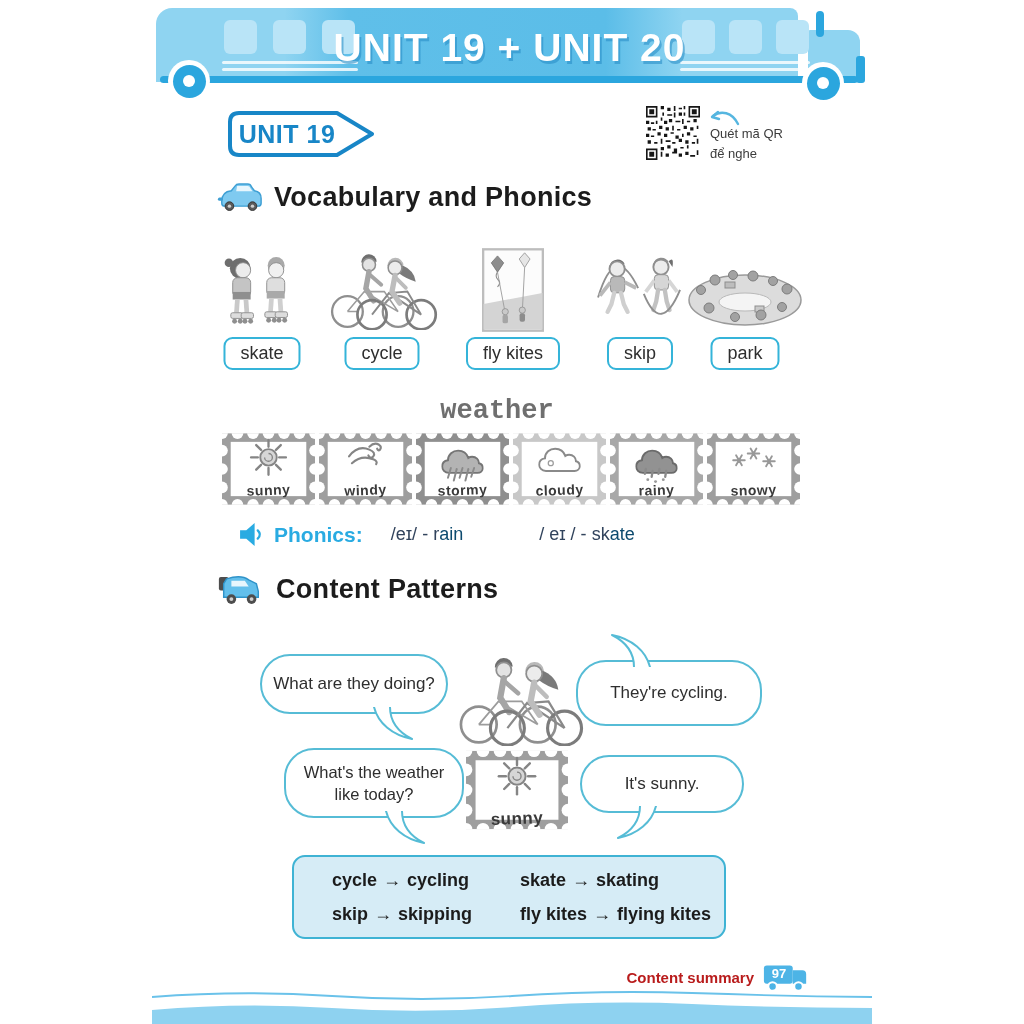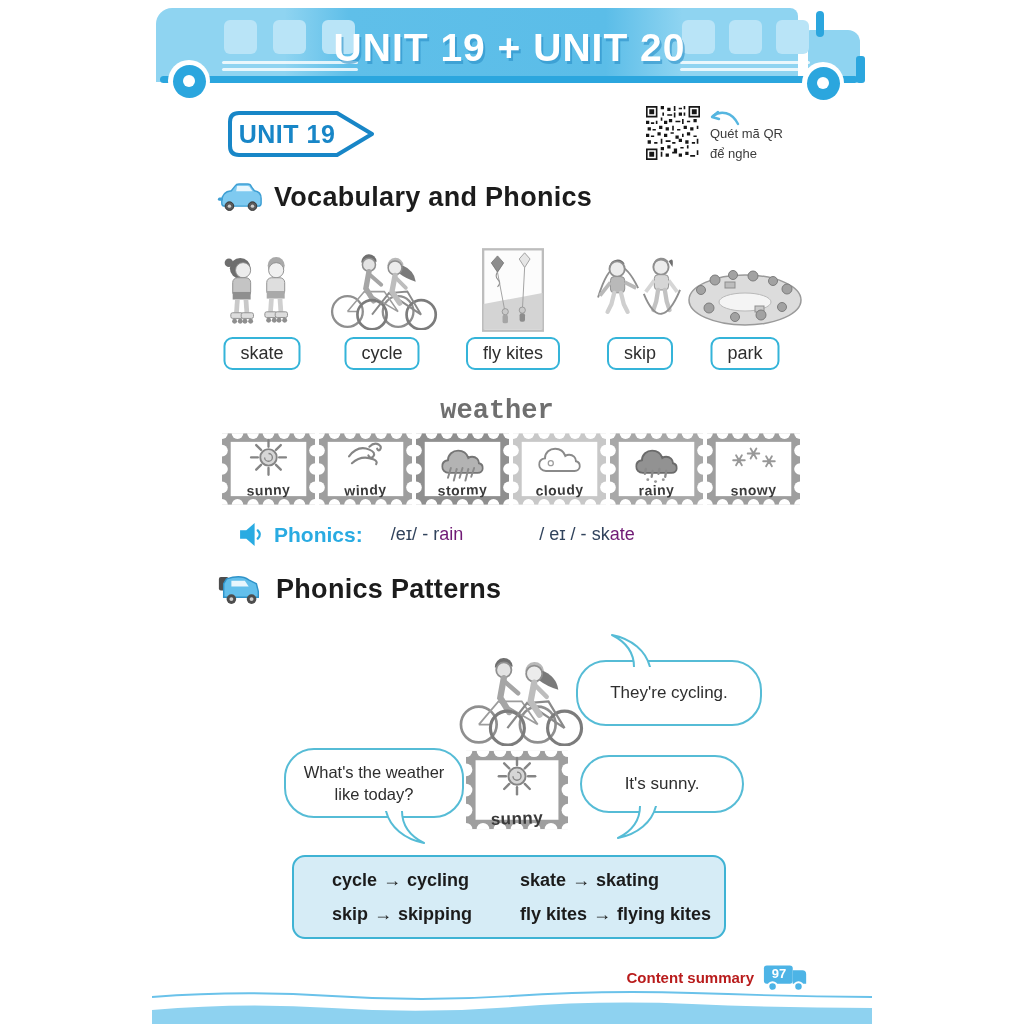--- a/index.html
+++ b/index.html
@@ -62,21 +62,21 @@
   .stamp-gray{color:#9e9e9e;}
   .stamp-light{color:#c8c8c8;}
   .stamp-label{position:absolute;left:0;bottom:7px;width:100%;text-align:center;
     font-size:14px;font-weight:600;color:#3a3a3a;letter-spacing:.5px;transform:rotate(-2deg);}
 
   
   .phonics-row{position:absolute;left:86px;top:522px;display:flex;align-items:center;}
   .phonics-row .speaker{width:27px;height:25px;margin-right:9px;}
   .phonics-label{font-size:21px;font-weight:700;color:#29abe2;margin-right:28px;}
   .ph-item{font-size:18px;color:#31435c;}
-  .ph-item .tail-cyan{color:#701a75;}
+  .ph-item .tail-cyan{color:#0c4a6e;}
   .ph-gap{width:76px;}
 
   
   .dlg-row1{position:absolute;left:0;top:616px;width:720px;height:132px;}
   .dlg-row2{position:absolute;left:0;top:740px;width:720px;height:104px;}
   .bubble{position:absolute;background:#fff;border:2px solid #56bcd6;border-radius:30px;
     display:flex;align-items:center;justify-content:center;text-align:center;
     font-size:17px;color:#2e2e2e;line-height:1.35;}
   .tail{position:absolute;width:44px;height:34px;z-index:3;}
   .tail .tfill{fill:#fff;}
@@ -506,28 +506,35 @@
   <div class="sec-heading" id="sp-heading">
     <svg width="50" height="35" viewBox="0 0 52 36">
       <rect x="3" y="5" width="10" height="14" rx="2" fill="#4d4d4d"></rect>
       <path d="M11,7 Q26,2 34,8 L42,12 L44,20 L44,26 L8,26 L8,12 Z" fill="#63bfeb" stroke="#2f93c9" stroke-width="1.5"></path>
       <path d="M16,9 L30,9 L34,15 L16,15 Z" fill="#e8f6fd"></path>
       <circle cx="16" cy="28" r="5" fill="#4d4d4d"></circle>
         <circle cx="16" cy="28" r="2" fill="#cfcfcf"></circle>
       <circle cx="37" cy="28" r="5" fill="#4d4d4d"></circle>
         <circle cx="37" cy="28" r="2" fill="#cfcfcf"></circle>
     </svg>
-    <span class="h-text">Phonics Patterns</span>
+    <span class="h-text">Content Patterns</span>
   </div>
 
   <div class="dlg-row1">
     <div class="cycling-center">
       <svg width="134" height="130" viewBox="0 0 150 112" preserveAspectRatio="xMidYMax meet">
           <use href="#sym-cycle"></use>
         </svg>
+    </div>
+    <div class="bubble" id="bubble-q1">
+      <span>What are they doing?</span>
+      <svg class="tail" viewBox="0 0 44 34">
+        <path class="tfill" d="M4,0 C8,16 22,28 42,32 C26,24 20,12 20,0 Z"></path>
+        <path class="tstroke" d="M4,0 C8,16 22,28 42,32 M42,32 C26,24 20,12 20,0"></path>
+      </svg>
     </div>
     <div class="bubble" id="bubble-a1">
       <span>They're cycling.</span>
       <svg class="tail" viewBox="0 0 44 34">
         <path class="tfill" d="M4,0 C8,16 22,28 42,32 C26,24 20,12 20,0 Z"></path>
         <path class="tstroke" d="M4,0 C8,16 22,28 42,32 M42,32 C26,24 20,12 20,0"></path>
       </svg>
     </div>
   </div>
 

